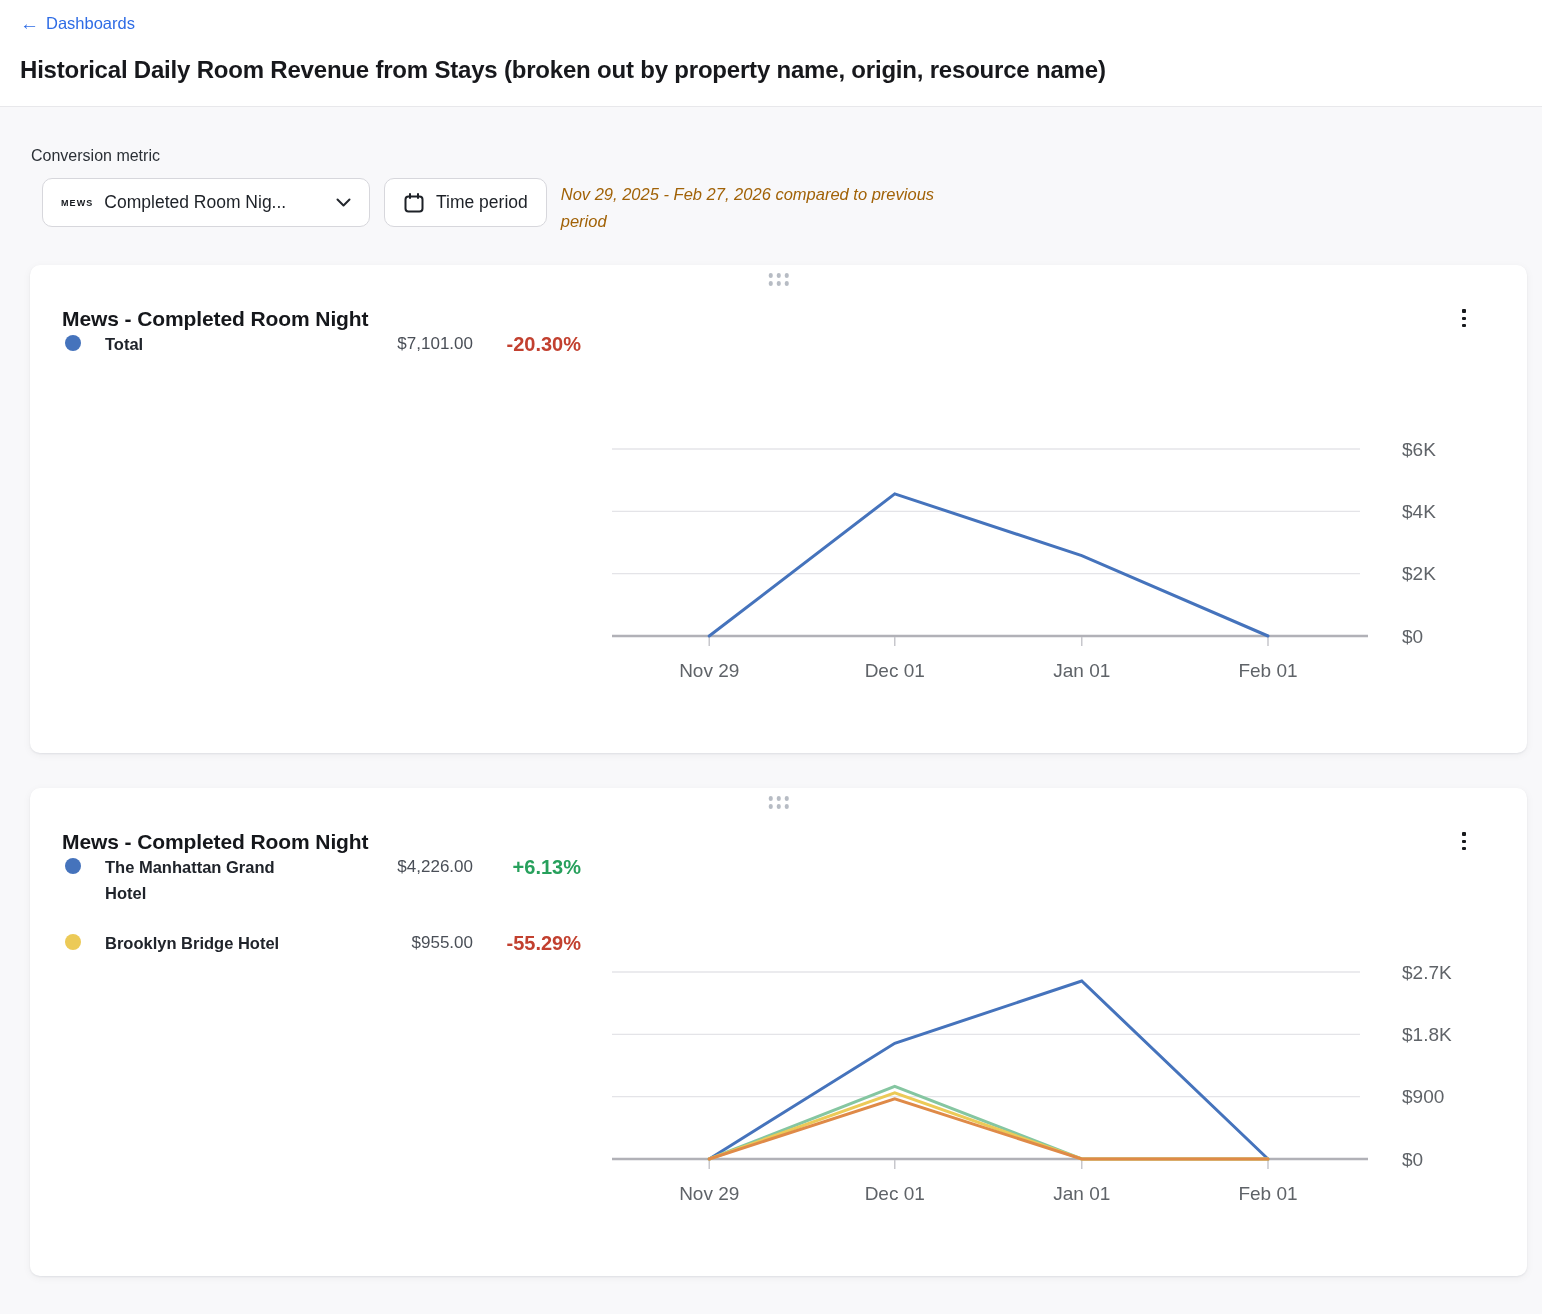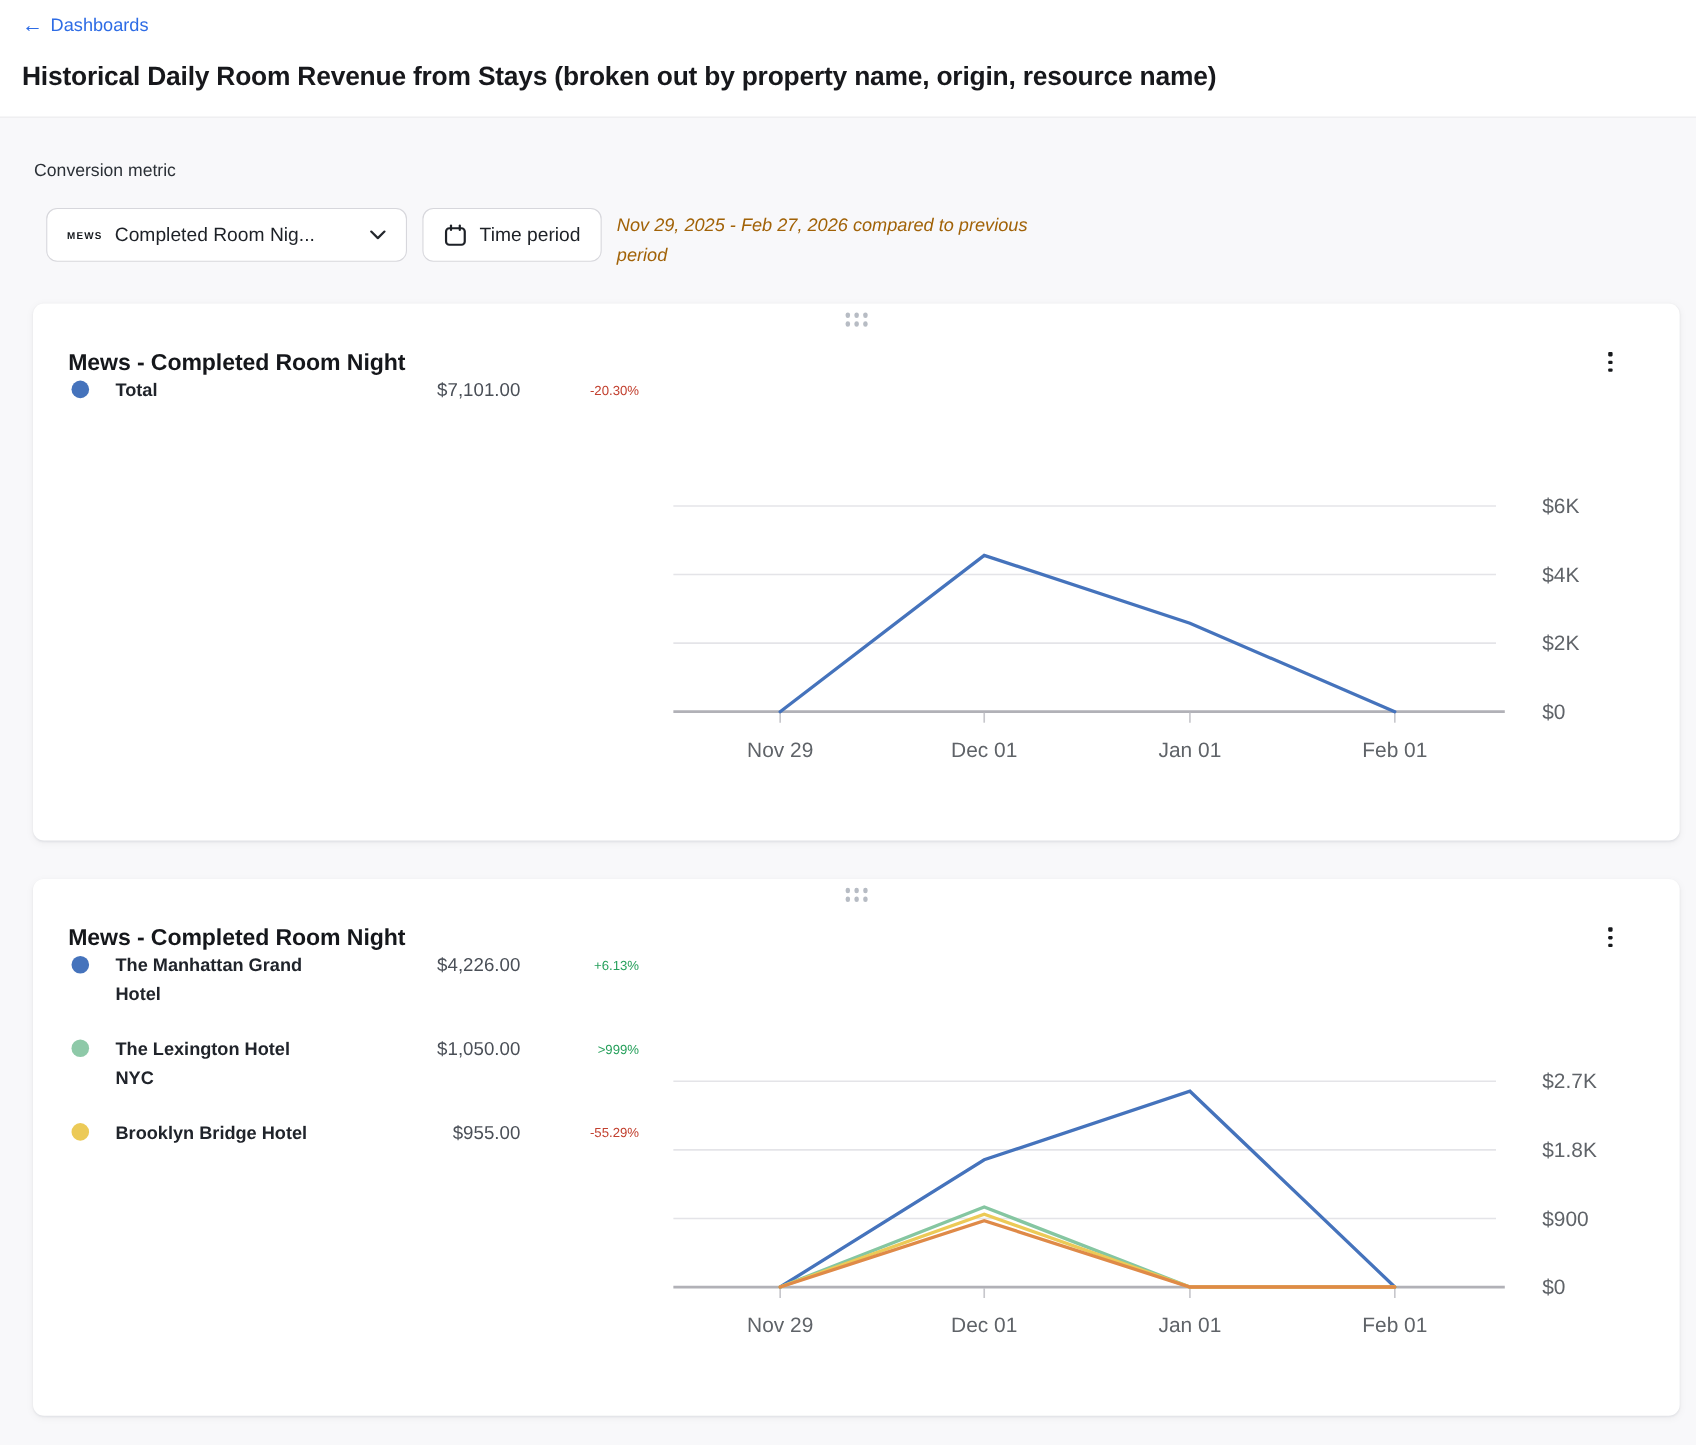--- a/index.html
+++ b/index.html
@@ -9,21 +9,21 @@
     background:#f8f8fa; color:#1c1e22; overflow:hidden;
   }
   
   .top-header { background:#fff; padding:14px 20px 22px 20px; border-bottom:1px solid #e8e8eb; }
   .back-link { display:inline-flex; align-items:center; gap:7px; color:#2e6ce5; font-size:16.5px; text-decoration:none; cursor:pointer; }
   .back-arrow { font-size:19px; line-height:1; }
   .page-title { margin-top:22px; font-size:24px; font-weight:700; color:#17181c; letter-spacing:-.2px; }
   
   .content { padding:40px 15px 21px 30px; }
   .filter-label { font-size:16px; color:#2b3036; margin-left:1px; }
-  .filter-row { display:flex; align-items:flex-start; gap:14px; margin-top:24px;padding-left:12px; }
+  .filter-row { display:flex; align-items:flex-start; gap:14px; margin-top:13px;padding-left:12px; }
   .btn {
     display:inline-flex; align-items:center; gap:11px; height:49px; padding:0 18px;
     background:#fff; border:1px solid #d7d7dc; border-radius:10px;
     font-size:17.5px; color:#1d2127; cursor:pointer; font-family:inherit;
   }
   .mews-mark { font-size:9px; font-weight:700; letter-spacing:.12em; color:#14181d; }
   .metric-btn { min-width:328px; justify-content:flex-start; }
   .metric-btn .metric-text { flex:1; text-align:left; }
   .chevron { margin-left:2px; }
   .cal-icon { display:inline-block; }
@@ -44,21 +44,21 @@
   .kebab-btn { position:absolute; right:57px; top:40px; display:flex; flex-direction:column; gap:3.5px; padding:4px; cursor:pointer; background:none; border:none; }
   .kebab-btn i { width:3.6px; height:3.6px; background:#17191c; border-radius:1px; }
   .card-title { padding:42px 0 0 32px; font-size:21px; font-weight:700; color:#15171b; letter-spacing:-.1px; }
   .card-body { display:flex; align-items:flex-start; }
   
   .legend { width:551px; padding-left:35px; flex:none; }
   .legend-item { display:flex; align-items:flex-start; margin-bottom:24px; cursor:pointer; }
   .legend-dot { width:16px; height:16px; border-radius:50%; margin-top:4px; flex:none; }
   .legend-name { width:175px; margin-left:24px; font-size:16.5px; font-weight:600; color:#20242b; line-height:26px; }
   .legend-value { width:193px; text-align:right; font-size:17px; color:#4a4f57; line-height:26px; }
-  .legend-change { width:108px; text-align:right; font-size:12px; font-weight:400; line-height:26px; }
+  .legend-change { width:108px; text-align:right; font-size:20px; font-weight:700; line-height:26px; }
   
   .chart-svg { margin-left:31px; margin-top:92px; flex:none; }
   .chart-svg text { font-family:inherit; }
 </style>
 </head>
 <body>
 
 <header class="top-header">
   <a class="back-link">
     <span class="back-arrow">←</span>
@@ -155,26 +155,20 @@
       </button>
     <h2 class="card-title">Mews - Completed Room Night</h2>
 
     <div class="card-body">
       <div class="legend">
         <div class="legend-item">
           <span class="legend-dot" style="background: rgb(69, 115, 188);"></span>
           <span class="legend-name">The Manhattan Grand Hotel</span>
           <span class="legend-value">$4,226.00</span>
           <span class="legend-change" style="color: rgb(39, 160, 92);">+6.13%</span>
-        </div>
-        <div class="legend-item">
-          <span class="legend-dot" style="background: rgb(142, 201, 168);"></span>
-          <span class="legend-name">The Lexington Hotel NYC</span>
-          <span class="legend-value">$1,050.00</span>
-          <span class="legend-change" style="color: rgb(39, 160, 92);">&gt;999%</span>
         </div>
         <div class="legend-item">
           <span class="legend-dot" style="background: rgb(236, 202, 87);"></span>
           <span class="legend-name">Brooklyn Bridge Hotel</span>
           <span class="legend-value">$955.00</span>
           <span class="legend-change" style="color: rgb(194, 64, 47);">-55.29%</span>
         </div>
       </div>
       <svg class="chart-svg" width="845" height="262" viewBox="0 0 845 262">
           <line x1="0" y1="26" x2="748" y2="26" stroke="#e4e4e8" stroke-width="1.4"></line>

